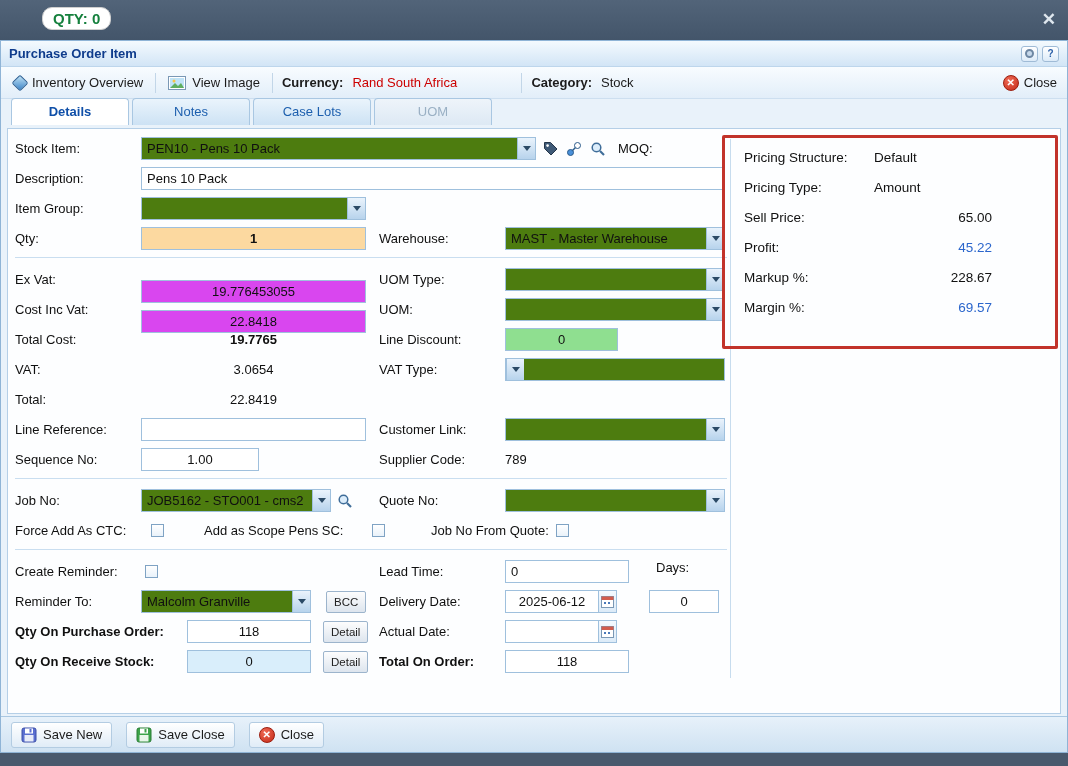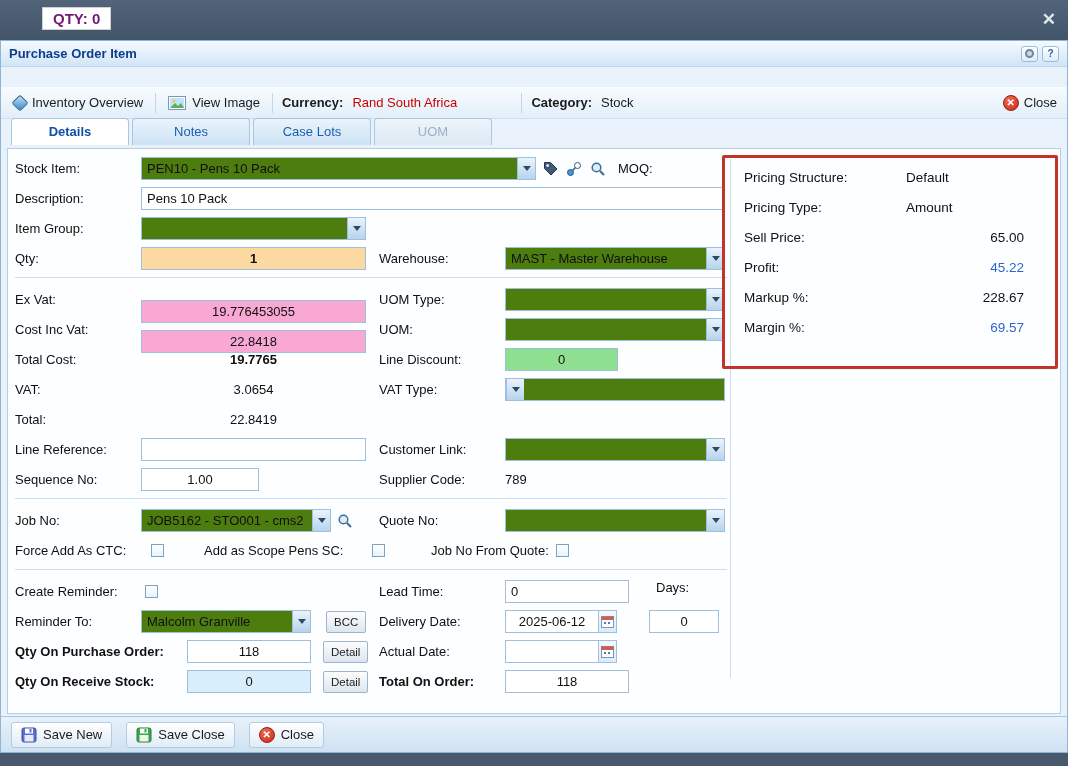--- a/index.html
+++ b/index.html
@@ -1,34 +1,34 @@
 <!DOCTYPE html>
 <html><head>
 <meta charset="utf-8">
 <style>
   * { box-sizing: border-box; margin: 0; padding: 0; }
   body { font-family: "Liberation Sans", sans-serif; }
   .screen { position: relative; width: 1068px; height: 766px; background: #49596d; overflow: hidden; }
 
   
   .topbar { position: relative; height: 40px; background: linear-gradient(#526479,#43556a); }
-  .qty-badge { position: absolute; left: 42px; top: 7px; background: #fff; border: 1px solid #cfcfcf; border-radius: 0; padding: 2px 10px; color: #701a75; font-weight: bold; font-size: 15px; }
+  .qty-badge { position: absolute; left: 42px; top: 7px; background: #fff; border: 1px solid #cfcfcf; border-radius: 10px; padding: 2px 10px; color: #15803d; font-weight: bold; font-size: 15px; }
   .top-close { position: absolute; right: 12px; top: 9px; color: #dfe7ee; font-size: 17px; font-weight: bold; cursor: pointer; }
 
   
   .window { position: absolute; left: 0; top: 40px; width: 1068px; height: 713px; background: #e9f2fa; border: 1px solid #8fb4d6; display: flex; flex-direction: column; }
 
   .titlebar { height: 26px; flex: none; background: linear-gradient(#f4fafe,#d2e5f6); border-bottom: 1px solid #bdd6ec; display: flex; align-items: center; padding: 0 8px; }
   .title { color: #0f3c8c; font-weight: bold; font-size: 13px; }
   .tb-icons { margin-left: auto; display: flex; gap: 4px; }
   .mini-ic { width: 17px; height: 16px; border: 1px solid #9fbbd6; border-radius: 3px; background: linear-gradient(#ffffff,#dcebf8); display: flex; align-items: center; justify-content: center; font-size: 10px; color: #2a5fa8; font-weight: bold; cursor: pointer; }
   .gear-dot { width: 9px; height: 9px; border-radius: 50%; border: 2px solid #6d87a3; background: #c6d8ea; }
 
   
-  .toolbar { height: 32px; flex: none; display: flex; align-items: center; padding: 0 10px; gap: 9px; background: linear-gradient(#f8fcff,#e2eef9); border-bottom: 1px solid #cddff0; font-size: 13px; color: #1b1b1b; margin-top: 20px; }
+  .toolbar { height: 32px; flex: none; display: flex; align-items: center; padding: 0 10px; gap: 9px; background: linear-gradient(#f8fcff,#e2eef9); border-bottom: 1px solid #cddff0; font-size: 13px; color: #1b1b1b; }
   .tb-item { display: flex; align-items: center; gap: 6px; cursor: pointer; padding: 2px 3px; }
   .tb-sep { width: 1px; height: 20px; background: #c2d6e8; }
   .lbl-b { font-weight: bold; }
   .currency-val { color: #cc0000; min-width: 160px; }
   .tb-right { margin-left: auto; display: flex; align-items: center; gap: 5px; cursor: pointer; }
   .diamond { width: 12px; height: 12px; transform: rotate(45deg); background: linear-gradient(135deg,#bfe2f5,#3d85c8); border: 1px solid #2a5f93; border-radius: 2px; }
   .red-x { width: 16px; height: 16px; border-radius: 50%; background: radial-gradient(circle at 35% 30%, #ef6a55, #c42a18); color: #fff; font-size: 10px; font-weight: bold; display: flex; align-items: center; justify-content: center; border: 1px solid #9c1d0e; }
 
   
   .tabstrip { height: 30px; flex: none; display: flex; align-items: flex-end; gap: 3px; padding: 0 0 4px 10px; margin-bottom: -1px; z-index: 3; position: relative; }
@@ -45,21 +45,21 @@
   .c2 { width: 238px; flex: none; display: flex; align-items: center; }
   .c2.narrow { width: 192px; }
   .c3 { width: 126px; flex: none; }
   .c4 { flex: none; display: flex; }
   .hline { width: 712px; border-top: 1px solid #c9def0; margin: 4px 0 10px 0; }
   .b { font-weight: bold; }
 
   .input { height: 23px; border: 1px solid #9fc0dd; background: #fff; font-family: "Liberation Sans", sans-serif; font-size: 13px; padding: 0 5px; color: #111; }
   .ctr { text-align: center; }
   .bg-orange { background: #fcd9a0; font-weight: bold; }
-  .bg-pink { background: #f9a8d4; margin-top: 24px; }
+  .bg-pink { background: #d946ef; margin-top: 24px; }
   .bg-green { background: #8fdf90; }
   .bg-lblue { background: #d9eefb; }
 
   .combo { display: flex; height: 23px; border: 1px solid #9fc0dd; background: #4d7c0f; align-items: stretch; }
   .combo-txt { flex: 1; padding: 3px 5px 0 5px; font-size: 13px; white-space: nowrap; overflow: hidden; }
   .combo-btn { width: 18px; flex: none; background: linear-gradient(#eaf3fc,#b7d3ec); border-left: 1px solid #9fc0dd; display: flex; align-items: center; justify-content: center; cursor: pointer; }
   .arr { width: 0; height: 0; border-left: 4px solid transparent; border-right: 4px solid transparent; border-top: 5px solid #2b4a66; }
 
   .w395{width:395px}.w583{width:583px}.w225{width:225px}.w220{width:220px}.w190{width:190px}
   .w170{width:170px}.w124{width:124px}.w118{width:118px}.w113{width:113px}.w94{width:94px}.w70{width:70px}
@@ -67,21 +67,21 @@
   .static-val { width: 225px; text-align: center; }
   .icon-btn { width: 20px; height: 20px; display: flex; align-items: center; justify-content: center; margin-left: 4px; cursor: pointer; }
   .cb { width: 13px; height: 13px; border: 1px solid #7fa3c4; background: linear-gradient(#ffffff,#e9f2fa); display: inline-block; cursor: pointer; }
   .small-btn { height: 22px; padding: 0 7px; font-size: 11.5px; background: linear-gradient(#fdfdfd,#dde5ee); border: 1px solid #9cb4cc; border-radius: 2px; color: #222; cursor: pointer; display: flex; align-items: center; }
   .cal-btn { width: 18px; height: 23px; border: 1px solid #9fc0dd; border-left: none; background: linear-gradient(#f4f9fe,#dcebf8); display: flex; align-items: center; justify-content: center; cursor: pointer; }
 
   
   .vsep { position: absolute; left: 722px; top: 10px; bottom: 35px; width: 1px; background: #c7dcee; }
   .annotation { position: absolute; left: 714px; top: 6px; width: 336px; height: 214px; border: 3px solid #c2332a; border-radius: 2px; pointer-events: none; }
   .pricing { position: absolute; left: 736px; top: 18px; width: 306px; font-size: 13.5px; color: #111; }
-  .p-row { display: flex; align-items: center; height: 21px; margin-bottom: 9px; gap: 32px; }
+  .p-row { display: flex; align-items: center; height: 21px; margin-bottom: 9px; }
   .p-lbl { width: 130px; flex: none; }
   .p-val { width: 118px; text-align: right; }
   .p-val.left { text-align: left; }
   .p-val.blue { color: #2b66cc; }
 
   
   .footer { height: 36px; flex: none; background: linear-gradient(#e7f1fa,#cfe2f2); border-top: 1px solid #aac8e2; display: flex; align-items: center; gap: 14px; padding: 0 10px; }
   .foot-btn { display: flex; align-items: center; gap: 6px; height: 26px; padding: 0 9px; font-size: 13px; color: #1b1b1b; background: linear-gradient(#ffffff,#e0ecf7); border: 1px solid #b3cce2; border-radius: 3px; cursor: pointer; }
 </style>
 </head>

